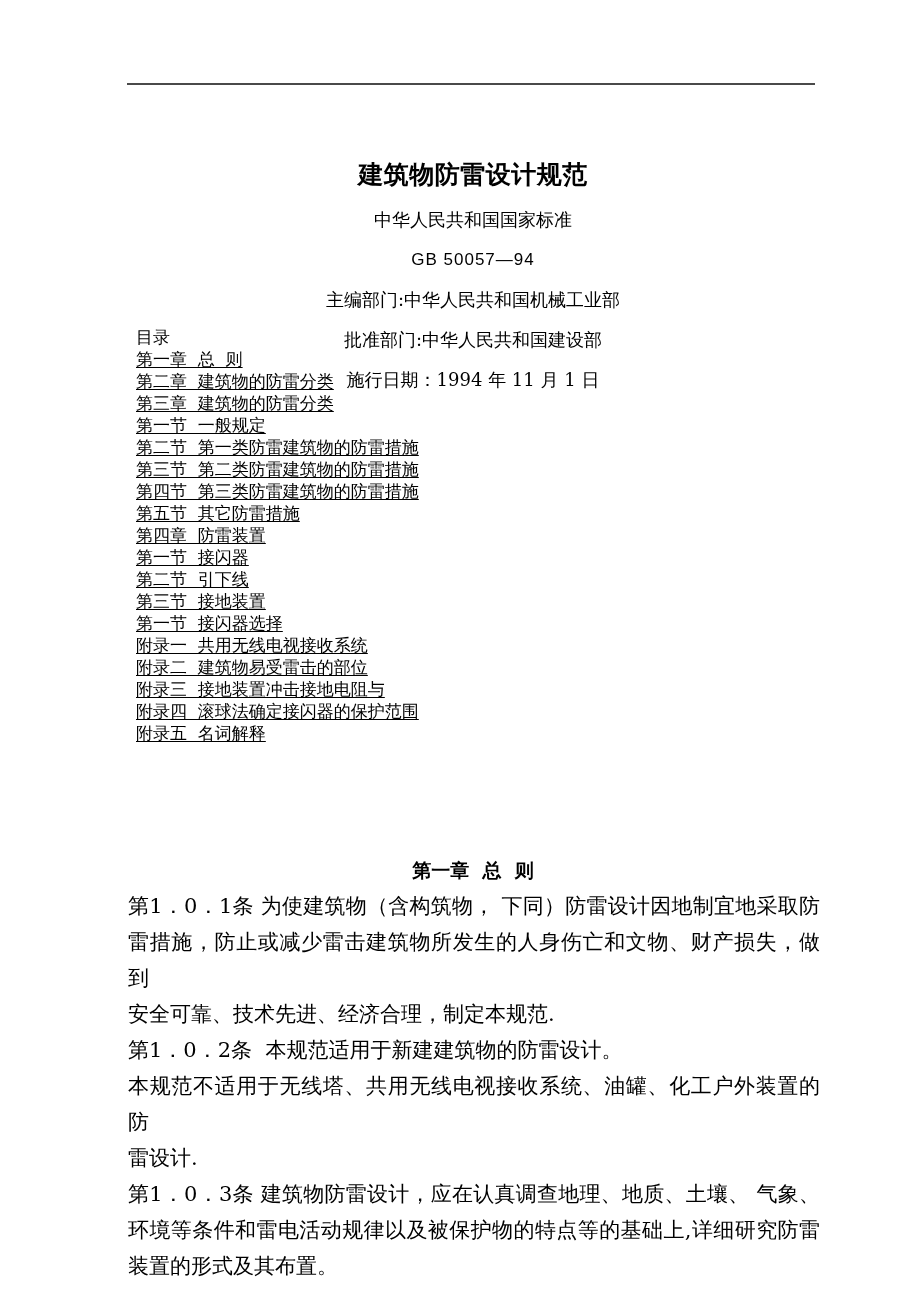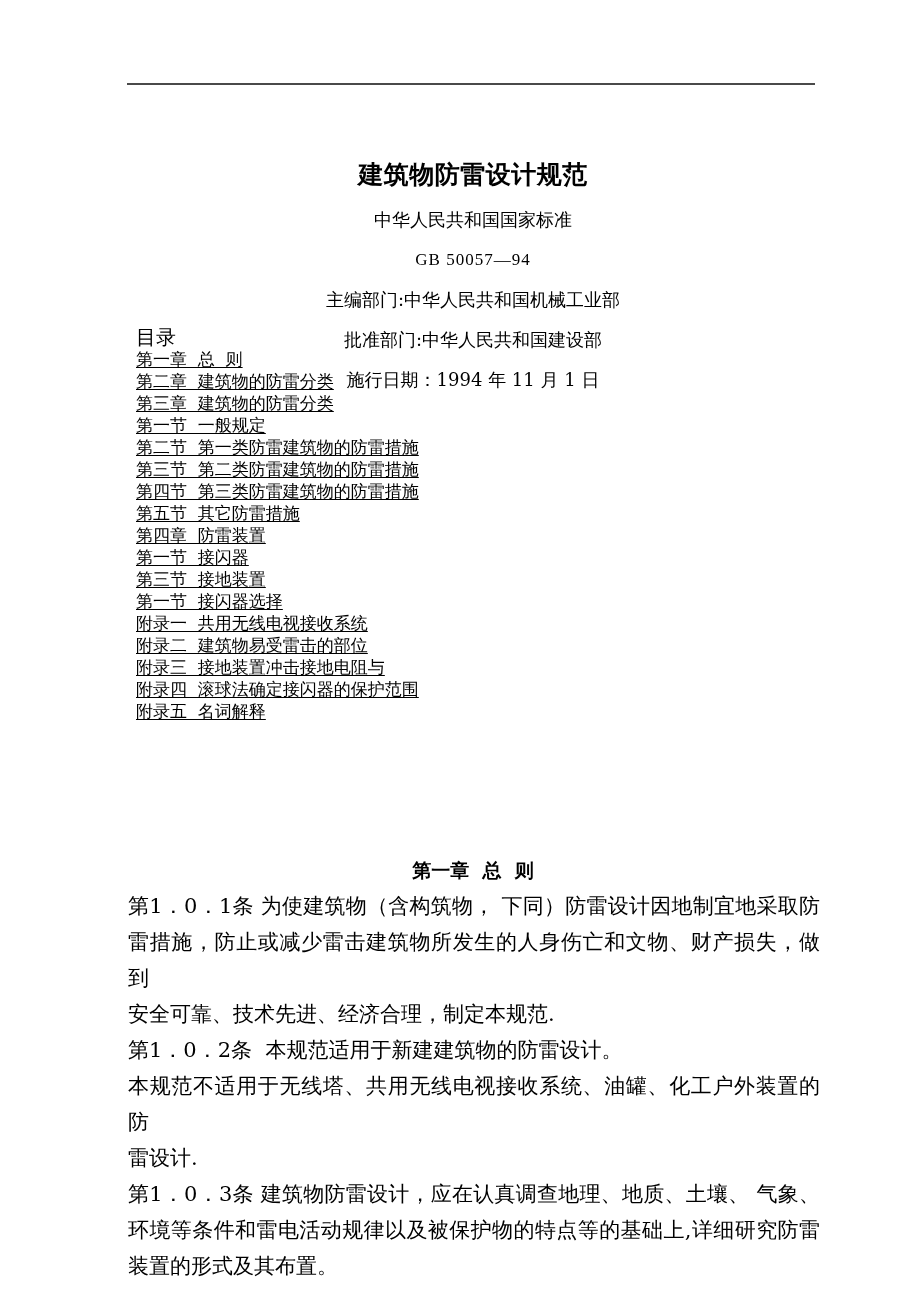--- a/index.html
+++ b/index.html
@@ -51,36 +51,36 @@
     letter-spacing: 0.5px;
     margin: 0 0 8px 0;
   }
   .subtitle-line {
     font-size: 18px;
     line-height: 24px;
     margin: 16px;
     white-space: pre;
   }
   .subtitle-code {
-    font-family: Liberation Serif, serif;
+    font-family: Liberation Sans, sans-serif;
     font-size: 17px;
     line-height: 24px;
     margin: 0;
     letter-spacing: 1px;
   }
 
   
   .toc {
     position: absolute;
     left: 136px;
     top: 326px;
     width: 690px;
   }
   .toc-heading {
-    font-size: 20px;
+    font-size: 17px;
     line-height: 22px;
     white-space: pre;
   }
   .toc-item {
     font-size: 17px;
     line-height: 22px;
     white-space: pre;
     display: block;
   }
   .toc-item > span {
@@ -144,20 +144,21 @@
     <div class="toc-item"><span>第一章  总  则</span></div>
     <div class="toc-item"><span>第二章  建筑物的防雷分类</span></div>
     <div class="toc-item"><span>第三章  建筑物的防雷分类</span></div>
     <div class="toc-item"><span>第一节  一般规定</span></div>
     <div class="toc-item"><span>第二节  第一类防雷建筑物的防雷措施</span></div>
     <div class="toc-item"><span>第三节  第二类防雷建筑物的防雷措施</span></div>
     <div class="toc-item"><span>第四节  第三类防雷建筑物的防雷措施</span></div>
     <div class="toc-item"><span>第五节  其它防雷措施</span></div>
     <div class="toc-item"><span>第四章  防雷装置</span></div>
     <div class="toc-item"><span>第一节  接闪器</span></div>
+    <div class="toc-item"><span>第二节  引下线</span></div>
     <div class="toc-item"><span>第三节  接地装置</span></div>
     <div class="toc-item"><span>第一节  接闪器选择</span></div>
     <div class="toc-item"><span>附录一  共用无线电视接收系统</span></div>
     <div class="toc-item"><span>附录二  建筑物易受雷击的部位</span></div>
     <div class="toc-item"><span>附录三  接地装置冲击接地电阻与</span></div>
     <div class="toc-item"><span>附录四  滚球法确定接闪器的保护范围</span></div>
     <div class="toc-item"><span>附录五  名词解释</span></div>
   </div>
 
   <div class="chapter-heading">第一章  总  则</div>

